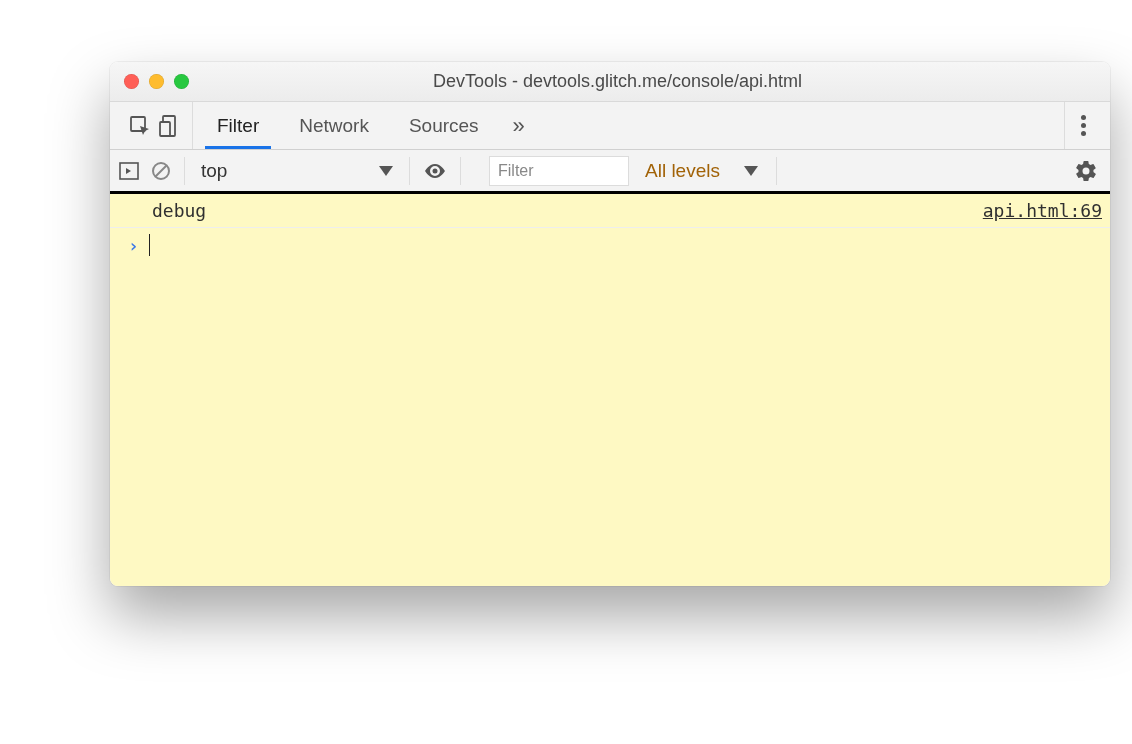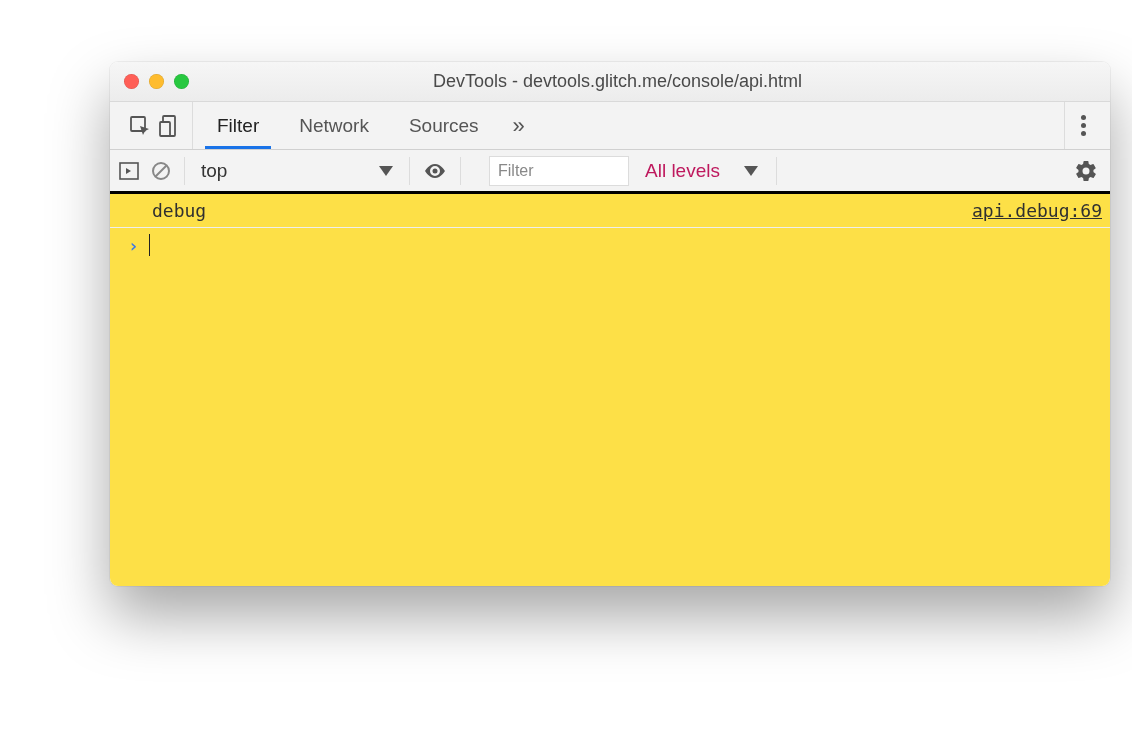--- a/index.html
+++ b/index.html
@@ -82,24 +82,24 @@
     display:flex; align-items:center; gap:8px; font-size:19px; color:#333; padding:2px 4px; cursor:pointer;
     min-width:200px; justify-content:space-between;
   }
   .tri-down {
     width:0; height:0; border-left:7px solid transparent; border-right:7px solid transparent; border-top:10px solid #555;
   }
   .filter {
     background:#fff; border:1px solid #dcdcdc; height:30px; width:140px; padding:0 8px; font-size:16px; color:#4c1d95;margin-left:16px;
   }
   .filter::placeholder { color:#888; }
-  .levels { display:flex; align-items:center; gap:24px; font-size:19px; color:#be185d; cursor:pointer; padding:0 6px;}
+  .levels { display:flex; align-items:center; gap:24px; font-size:19px; color:#a16207; cursor:pointer; padding:0 6px;}
   .gear { margin-left:auto; padding:0 4px; cursor:pointer; }
 
-  .console-body { flex:1; background:#fde047; font-family: Menlo, Consolas, monospace; font-size:18px; color:#303030; }
+  .console-body { flex:1; background:#fef9c3; font-family: Menlo, Consolas, monospace; font-size:18px; color:#303030; }
   .log-row {
     display:flex; align-items:center; height:34px; padding:0 8px 0 42px; border-bottom:1px solid #eee;
   }
   .log-msg { flex:1; }
   .log-src { color:#303030; text-decoration:underline; font-family:Menlo,Consolas,monospace; cursor:pointer; }
   .prompt-row { display:flex; align-items:center; height:34px; padding:0 8px 0 18px; gap:10px;}
   .prompt-caret { color:#3b78e7; font-weight:bold; font-size:18px; font-family:Menlo,Consolas,monospace;}
   .cursor {
     width:1.5px; height:22px; background:#222;
   }
@@ -186,21 +186,21 @@
     <span class="icon gear">
       <svg width="24" height="24" viewBox="0 0 24 24" fill="#555">
         <path d="M19.4 13a7.5 7.5 0 0 0 .1-1 7.5 7.5 0 0 0-.1-1l2.1-1.6a.5.5 0 0 0 .1-.7l-2-3.4a.5.5 0 0 0-.6-.2l-2.5 1a7.3 7.3 0 0 0-1.7-1l-.4-2.6A.5.5 0 0 0 14 2h-4a.5.5 0 0 0-.5.4L9.1 5a7.3 7.3 0 0 0-1.7 1l-2.5-1a.5.5 0 0 0-.6.2l-2 3.4a.5.5 0 0 0 .1.7L4.5 11a7.5 7.5 0 0 0 0 2l-2.1 1.6a.5.5 0 0 0-.1.7l2 3.4a.5.5 0 0 0 .6.2l2.5-1a7.3 7.3 0 0 0 1.7 1l.4 2.6A.5.5 0 0 0 10 22h4a.5.5 0 0 0 .5-.4l.4-2.6a7.3 7.3 0 0 0 1.7-1l2.5 1a.5.5 0 0 0 .6-.2l2-3.4a.5.5 0 0 0-.1-.7ZM12 15.5A3.5 3.5 0 1 1 15.5 12 3.5 3.5 0 0 1 12 15.5Z"></path>
       </svg>
     </span>
   </div>
 
   <div class="console-body">
     <div class="log-row">
       <span class="log-msg">debug</span>
-      <span class="log-src">api.debug:69</span>
+      <span class="log-src">api.html:69</span>
     </div>
     <div class="prompt-row">
       <span class="prompt-caret">›</span>
       <span class="cursor"></span>
     </div>
   </div>
 
 </div>
 
 </body></html>

